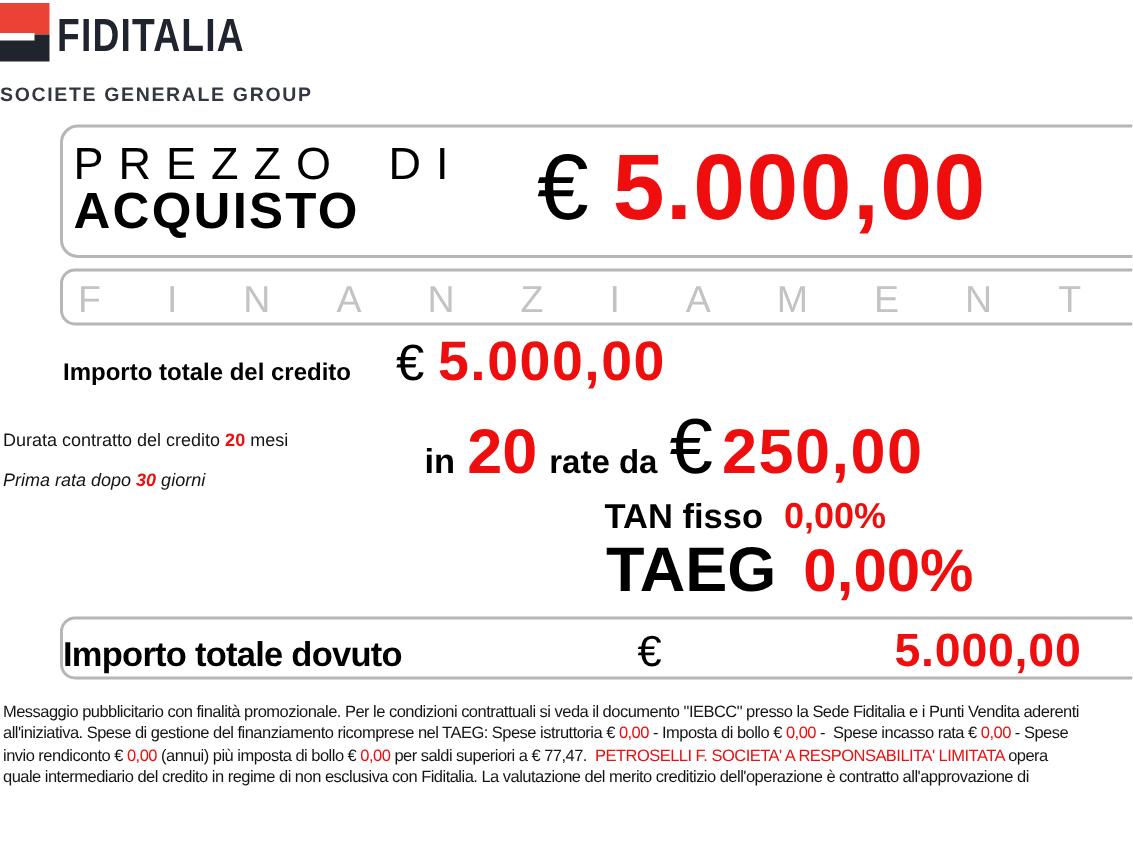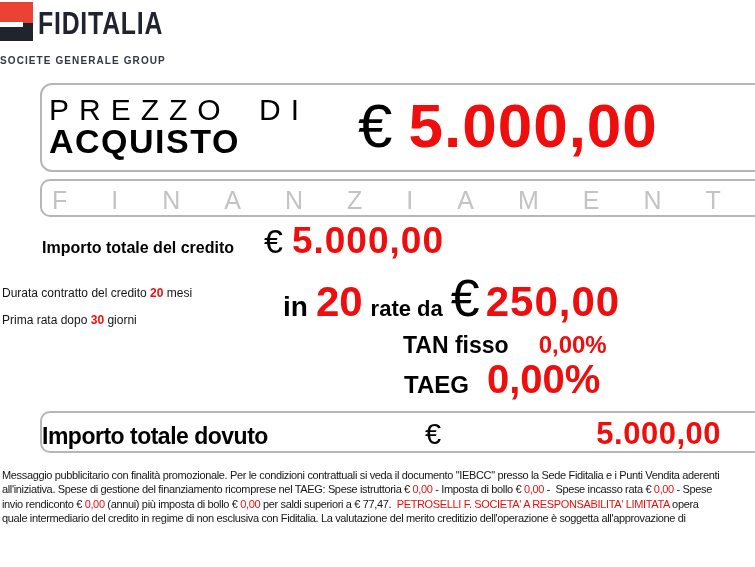--- a/index.html
+++ b/index.html
@@ -6,21 +6,21 @@
   .page{position:relative;width:755px;height:567px;background:#fff;overflow:hidden;
         font-family:"Liberation Sans",sans-serif;color:#000;}
 
   
   .logo{position:absolute;left:-5px;top:2px;width:38px;height:39px;}
   .logo-red{position:absolute;left:0;right:0;top:0;height:21px;background:var(--logo-red,#ea4335);}
   .logo-black{position:absolute;left:0;right:0;top:21px;bottom:0;background:var(--logo-black,#20242c);}
   .logo-stripe{position:absolute;left:0;right:10px;top:20px;height:5px;background:#fff;}
   .brand{position:absolute;left:38px;top:7px;font-size:31px;line-height:34px;font-weight:700;
          color:#20242e;letter-spacing:1px;transform:scaleX(0.8);transform-origin:left center;white-space:nowrap;}
-  .group{position:absolute;left:0;top:55px;font-size:10px;font-weight:700;letter-spacing:1.1px;color:#333741;white-space:nowrap;}
+  .group{position:absolute;left:0;top:55px;font-size:13px;font-weight:700;letter-spacing:1.1px;color:#333741;white-space:nowrap;}
 
   
   .rbox{position:absolute;left:0;width:747px;border:2px solid var(--border-gray,#b6b6b6);
         border-radius:12px;box-sizing:border-box;background:#fff;margin-left:40px;}
   .price-box{top:83px;height:89px;}
   .wm-band{top:179px;height:38px;border-radius:10px;overflow:hidden;}
   .due-box{top:411px;height:42px;border-radius:10px;display:flex;align-items:baseline;
            justify-content:space-between;padding:5px 64px 0 0;}
 
   .pb-l1{position:absolute;left:7px;top:8px;font-size:30px;letter-spacing:10px;word-spacing:10px;white-space:nowrap;}
@@ -32,34 +32,34 @@
   .wm-text{position:absolute;left:10px;top:5px;font-size:25px;letter-spacing:44px;
            color:var(--watermark-gray,#c3c3c3);white-space:nowrap;}
 
   .credit-row{position:absolute;left:2px;top:220px;display:flex;align-items:baseline;line-height:1.15;}
   .cr-label{font-size:16px;font-weight:700;margin-left:40px;}
   .cr-cur{font-size:34px;margin-left:30px;}
   .cr-amt{font-size:37px;font-weight:700;letter-spacing:1px;margin-left:9px;}
   .cr-suffix{font-size:16px;font-weight:700;margin-left:8px;}
 
   .terms-line{position:absolute;left:2px;font-size:12px;color:#141414;white-space:pre;}
-  .duration{top:286px;} .first-rate{top:313px;}
+  .duration{top:286px;} .first-rate{top:313px;font-style:italic;}
 
   .rate-row{position:absolute;left:283px;top:272px;display:flex;align-items:baseline;line-height:1;}
-  .rr-in{font-size:28px;font-weight:700;}
+  .rr-in{font-size:23px;font-weight:700;}
   .rr-count{font-size:42px;font-weight:700;margin-left:8px;}
   .rr-mid{font-size:22px;font-weight:700;margin-left:8px;}
   .rr-cur{font-size:52px;margin-left:8px;}
   .rr-amt{font-size:42px;font-weight:700;margin-left:6px;letter-spacing:1px;}
 
-  .tan-row{position:absolute;left:403px;top:333px;display:flex;align-items:baseline;gap:30px;line-height:1;}
+  .tan-row{position:absolute;left:403px;top:333px;display:flex;align-items:baseline;gap:14px;line-height:1;}
   .tan-label{font-size:23px;font-weight:700;}
   .tan-value{font-size:24px;font-weight:700;}
   .taeg-row{position:absolute;left:404px;top:359px;display:flex;align-items:baseline;gap:18px;line-height:1;}
-  .taeg-label{font-size:24px;font-weight:700;}
+  .taeg-label{font-size:42px;font-weight:700;}
   .taeg-value{font-size:40px;font-weight:700;}
 
   .db-label{font-size:23px;font-weight:700;letter-spacing:-0.5px;line-height:1.05;}
   .db-cur{font-size:29px;margin-left:10px;line-height:1.05;}
   .db-amt{font-size:31px;font-weight:700;margin-left:8px;letter-spacing:0.5px;line-height:1.05;}
 
   .footer{position:absolute;left:2px;top:468px;width:753px;color:#151515;}
   .f-line{font-size:11px;line-height:14.3px;letter-spacing:-0.35px;white-space:pre;}
 
   .red{color:var(--accent-red,#ee0e0e);}
@@ -120,16 +120,16 @@
   <section class="rbox due-box">
     <span class="db-label">Importo totale dovuto</span>
     <span class="db-cur">€</span>
     <span class="db-amt red">5.000,00</span>
   </section>
 
   <footer class="footer">
     <div class="f-line"><span class="seg">Messaggio pubblicitario con finalità promozionale. Per le condizioni contrattuali si veda il documento "IEBCC" presso la Sede Fiditalia e i Punti Vendita aderenti</span></div>
     <div class="f-line"><span class="seg">all'iniziativa. Spese di gestione del finanziamento ricomprese nel TAEG: Spese istruttoria € </span><span class="seg red">0,00</span><span class="seg"> - Imposta di bollo € </span><span class="seg red">0,00</span><span class="seg"> -  Spese incasso rata € </span><span class="seg red">0,00</span><span class="seg"> - Spese</span></div>
     <div class="f-line"><span class="seg">invio rendiconto € </span><span class="seg red">0,00</span><span class="seg"> (annui) più imposta di bollo € </span><span class="seg red">0,00</span><span class="seg"> per saldi superiori a € 77,47.  </span><span class="seg red">PETROSELLI F. SOCIETA' A RESPONSABILITA' LIMITATA</span><span class="seg"> opera</span></div>
-    <div class="f-line"><span class="seg">quale intermediario del credito in regime di non esclusiva con Fiditalia. La valutazione del merito creditizio dell'operazione è soggetta all'approvazione di</span></div>
+    <div class="f-line"><span class="seg">quale intermediario del credito in regime di non esclusiva con Fiditalia. La valutazione del merito creditizio dell'operazione è contratto all'approvazione di</span></div>
   </footer>
 
 </div>
 
 </body></html>

